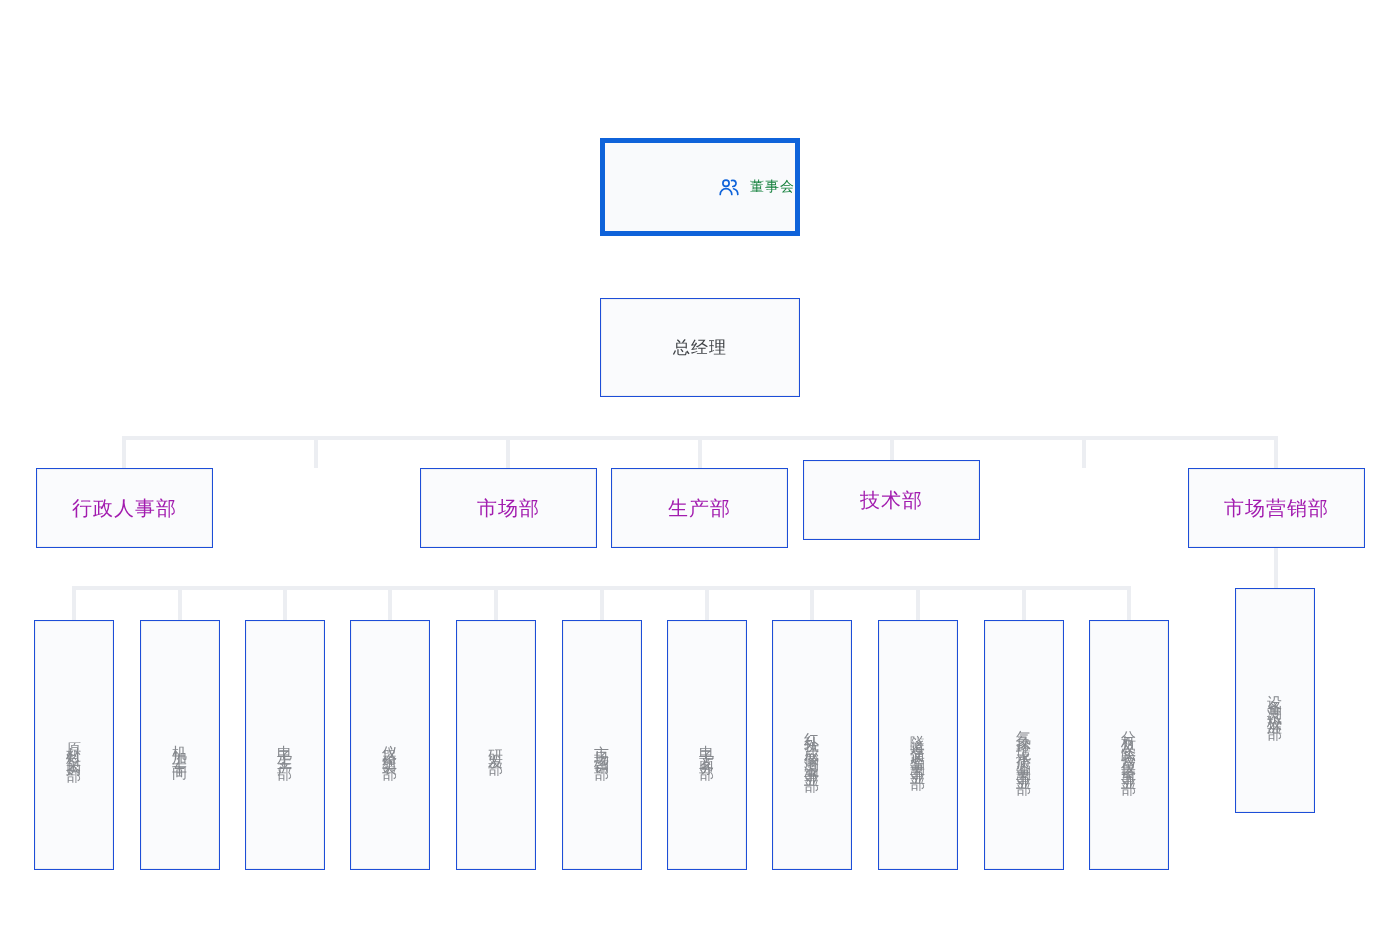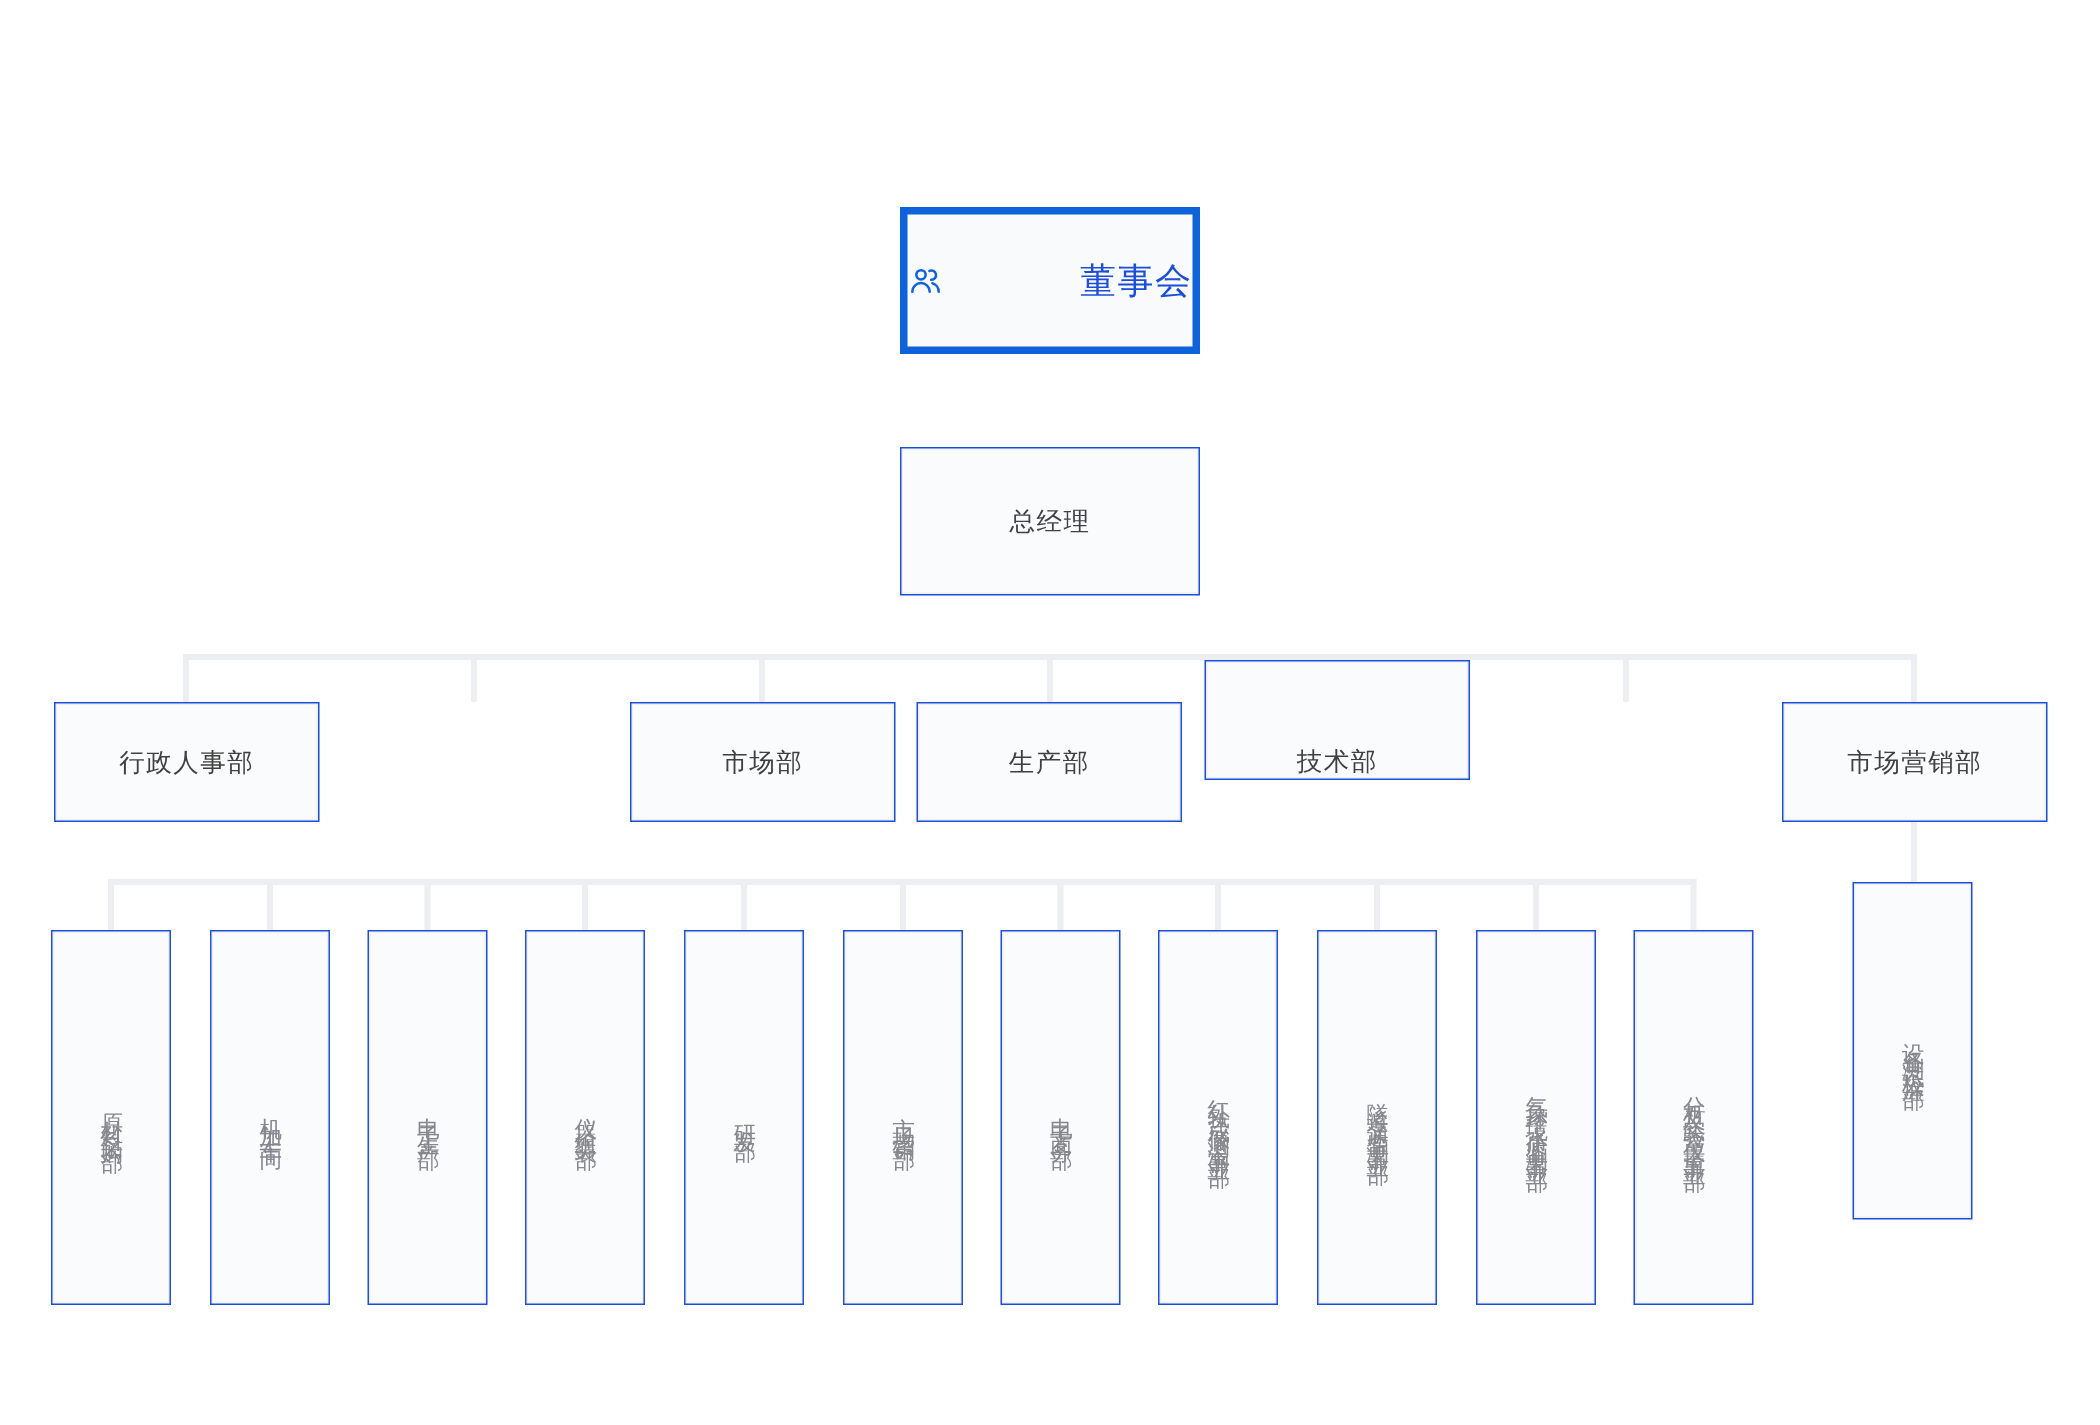--- a/index.html
+++ b/index.html
@@ -23,29 +23,29 @@
     justify-content: center;
     cursor: pointer;
   }
   .node-root {
     position: absolute;
     box-sizing: border-box;
     background: #f9fafc;
     border: 5px solid #0f63da;
     display: flex;
     align-items: center;
-    justify-content: space-between;
+    justify-content: flex-end;
     gap: 9px;
-    color: #1d4ed8;
-    font-size: 24px;
+    color: #15803d;
+    font-size: 14px;
     letter-spacing: 1px;
     cursor: pointer;
   }
   .node-gm { font-size: 17px; color: #3f4246; letter-spacing: 1px; }
-  .node-l3 { font-size: 17px; color: #404040; letter-spacing: 1px; }
+  .node-l3 { font-size: 20px; color: #a21caf; letter-spacing: 1px; }
   .node-l4 { font-size: 15px; color: #85888d; }
   .node-l4 .vtext {
     writing-mode: vertical-rl;
     text-orientation: upright;
     letter-spacing: 5px;
     line-height: 1;
   }
   
   .hline, .vline {
     position: absolute;
@@ -85,21 +85,21 @@
 
   <div class="node node-l3" style="left:36px;   top:468px; width:177px; height:80px;">
     <span>行政人事部</span>
   </div>
   <div class="node node-l3" style="left:611px;  top:468px; width:177px; height:80px;">
     <span>生产部</span>
   </div>
   <div class="node node-l3" style="left:420px;  top:468px; width:177px; height:80px;">
     <span>市场部</span>
   </div>
-  <div class="node node-l3" style="left:803px;  top:440px; width:177px; height:80px;align-items:flex-end;">
+  <div class="node node-l3" style="left:803px;  top:460px; width:177px; height:80px;">
     <span>技术部</span>
   </div>
   <div class="node node-l3" style="left:1188px; top:468px; width:177px; height:80px;">
     <span>市场营销部</span>
   </div>
 
   <div class="hline" style="left:74px; top:586px; width:1057px; height:4px;"></div>
   <div class="vline" style="left:72px;   top:586px; width:4px; height:38px;"></div>
   <div class="vline" style="left:178px;  top:586px; width:4px; height:38px;"></div>
   <div class="vline" style="left:283px;  top:586px; width:4px; height:38px;"></div>

